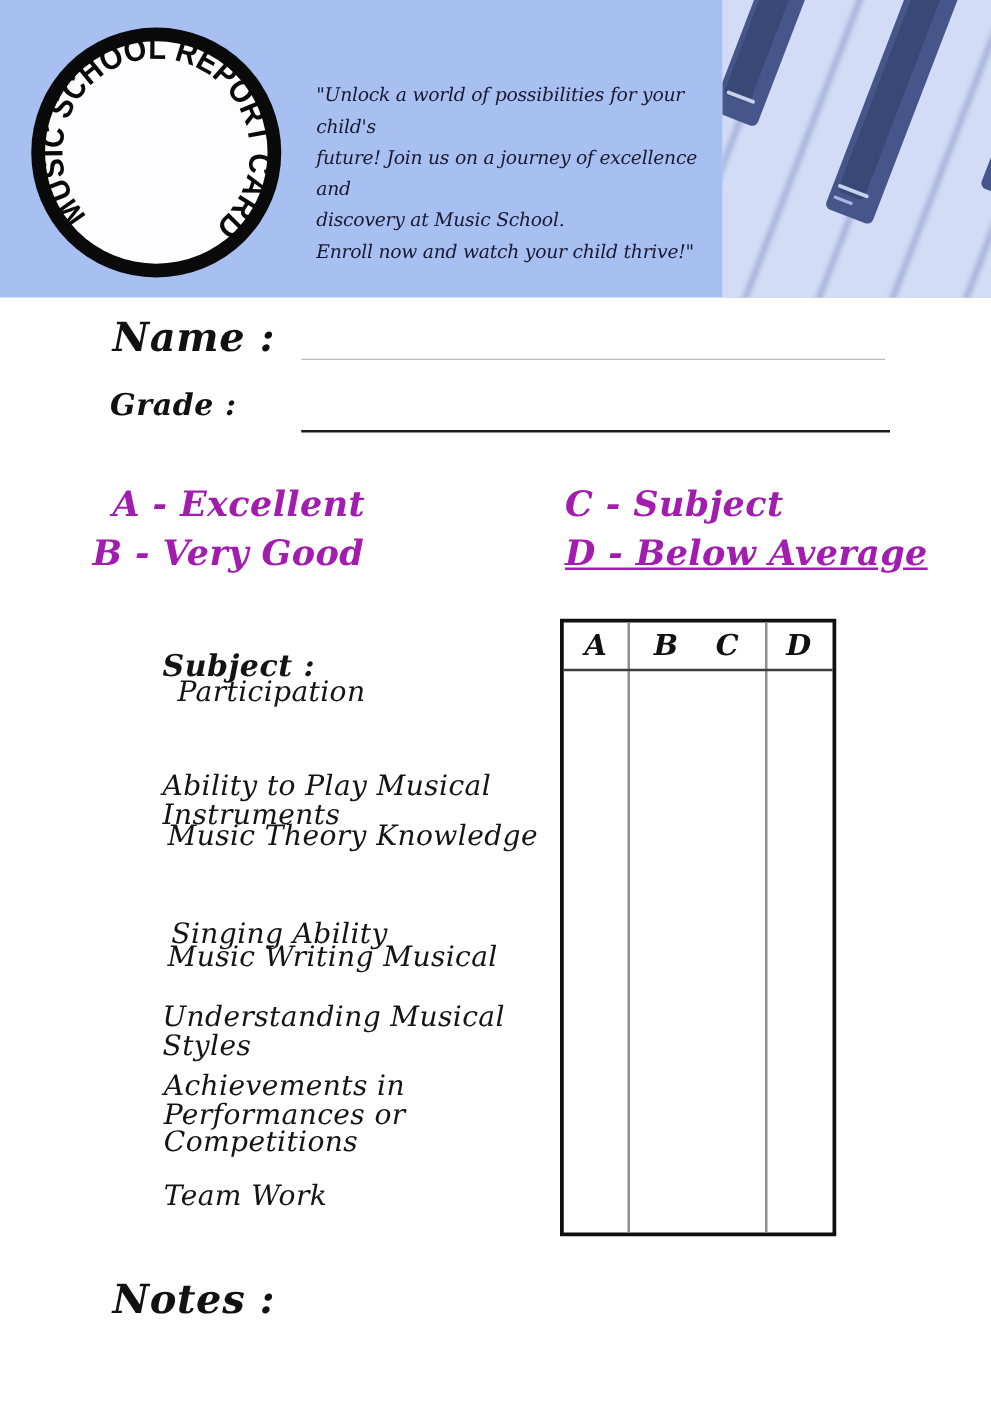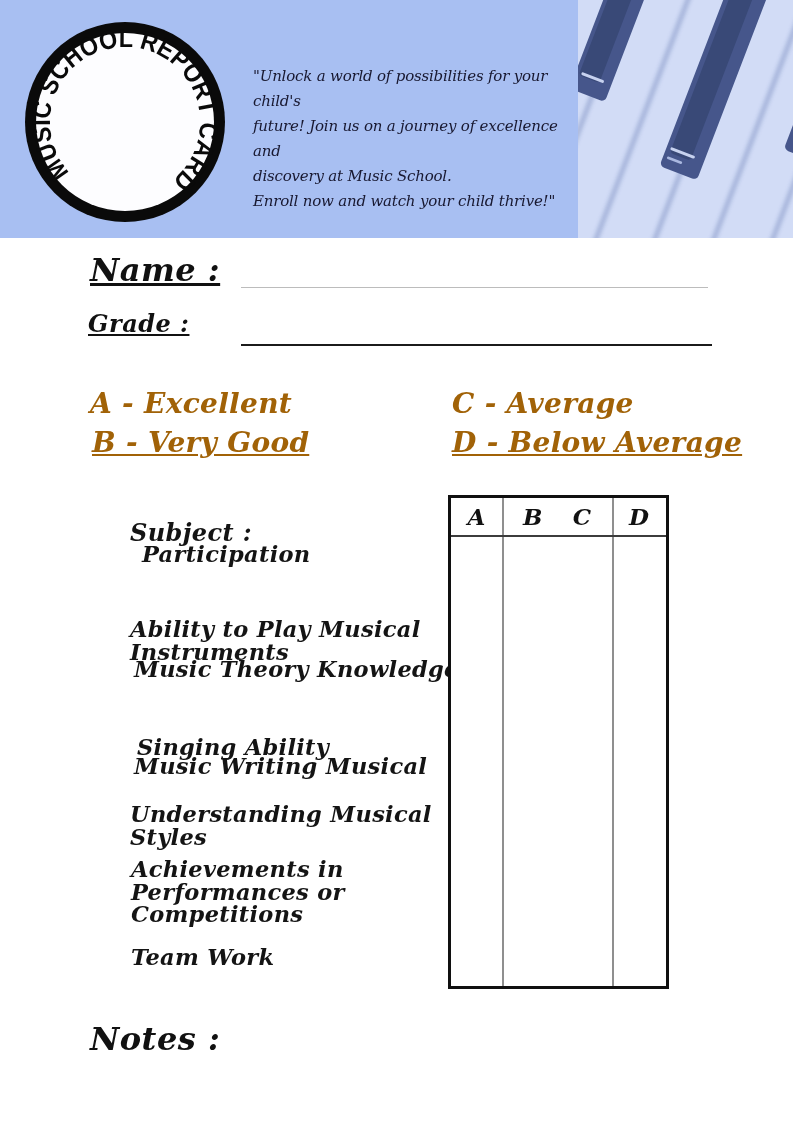--- a/index.html
+++ b/index.html
@@ -13,45 +13,45 @@
   .quote{
     position:absolute;left:253px;top:64px;width:330px;
     font-family:"DejaVu Serif",serif;font-style:italic;
     font-size:15px;line-height:25px;letter-spacing:-0.2px;
     color:#181830;white-space:pre-line;
   }
   .piano{position:absolute;left:578px;top:0;width:215px;height:238px;display:block;}
   
   .field{
     position:absolute;font-family:"DejaVu Serif",serif;
-    font-style:italic;font-weight:bold;color:#111;letter-spacing:0.5px;text-decoration:underline;
+    font-style:italic;font-weight:bold;color:#111;letter-spacing:0.5px;
   }
   .name-label{left:90px;top:251px;font-size:32px;}
   .grade-label{left:88px;top:309px;font-size:24px;}
   .line{position:absolute;}
   .name-line{left:241px;top:287px;width:467px;height:1px;background:#bcbcbc;}
   .grade-line{left:241px;top:344px;width:471px;height:2px;background:#1b1b1b;}
   
   .legend-item{
     position:absolute;font-family:"DejaVu Serif",serif;
-    font-style:italic;font-weight:bold;font-size:28px;color:#a16207;letter-spacing:0.3px;
+    font-style:italic;font-weight:bold;font-size:28px;color:#a21caf;letter-spacing:0.3px;
   }
   .legend-a{left:90px;top:387px;}
-  .legend-b{left:92px;top:426px;text-decoration:underline;}
+  .legend-b{left:74px;top:426px;}
   .legend-c{left:452px;top:387px;}
   .legend-d{left:452px;top:426px;text-decoration:underline;}
   
   .subject-label{
     position:absolute;left:130px;top:494px;
     font-family:"DejaVu Serif",serif;font-style:italic;font-weight:bold;
     font-size:24px;color:#141414;letter-spacing:0.4px;margin-top:24px;
   }
   .subject-item{
     position:absolute;width:340px;
-    font-family:"DejaVu Serif",serif;font-style:italic;font-weight:bold;
+    font-family:"DejaVu Serif",serif;font-style:italic;font-weight:normal;
     font-size:22.5px;line-height:22.5px;color:#141414;letter-spacing:0.3px;
     white-space:pre-line;
   }
   .si1{left:142px;top:543px;}
   .si2{left:130px;top:618px;}
   .si3{left:134px;top:658px;}
   .si4{left:137px;top:710px;margin-top:26px;}
   .si5{left:134px;top:755px;}
   .si6{left:130px;top:803px;}
   .si7{left:131px;top:858px;}
@@ -146,21 +146,21 @@
 </div>
 
 <div class="field name-label">Name :</div>
 <div class="line name-line"></div>
 
 <div class="field grade-label">Grade :</div>
 <div class="line grade-line"></div>
 
 <div class="legend-item legend-a">A - Excellent</div>
 <div class="legend-item legend-b">B - Very Good</div>
-<div class="legend-item legend-c">C - Average</div>
+<div class="legend-item legend-c">C - Subject</div>
 <div class="legend-item legend-d">D - Below Average</div>
 
 <div class="subject-label">Subject :</div>
 
 <div>
   <div class="subject-item si1">Participation</div>
   <div class="subject-item si2">Ability to Play Musical
 Instruments</div>
   <div class="subject-item si3">Music Theory Knowledge</div>
   <div class="subject-item si4">Singing Ability</div>

